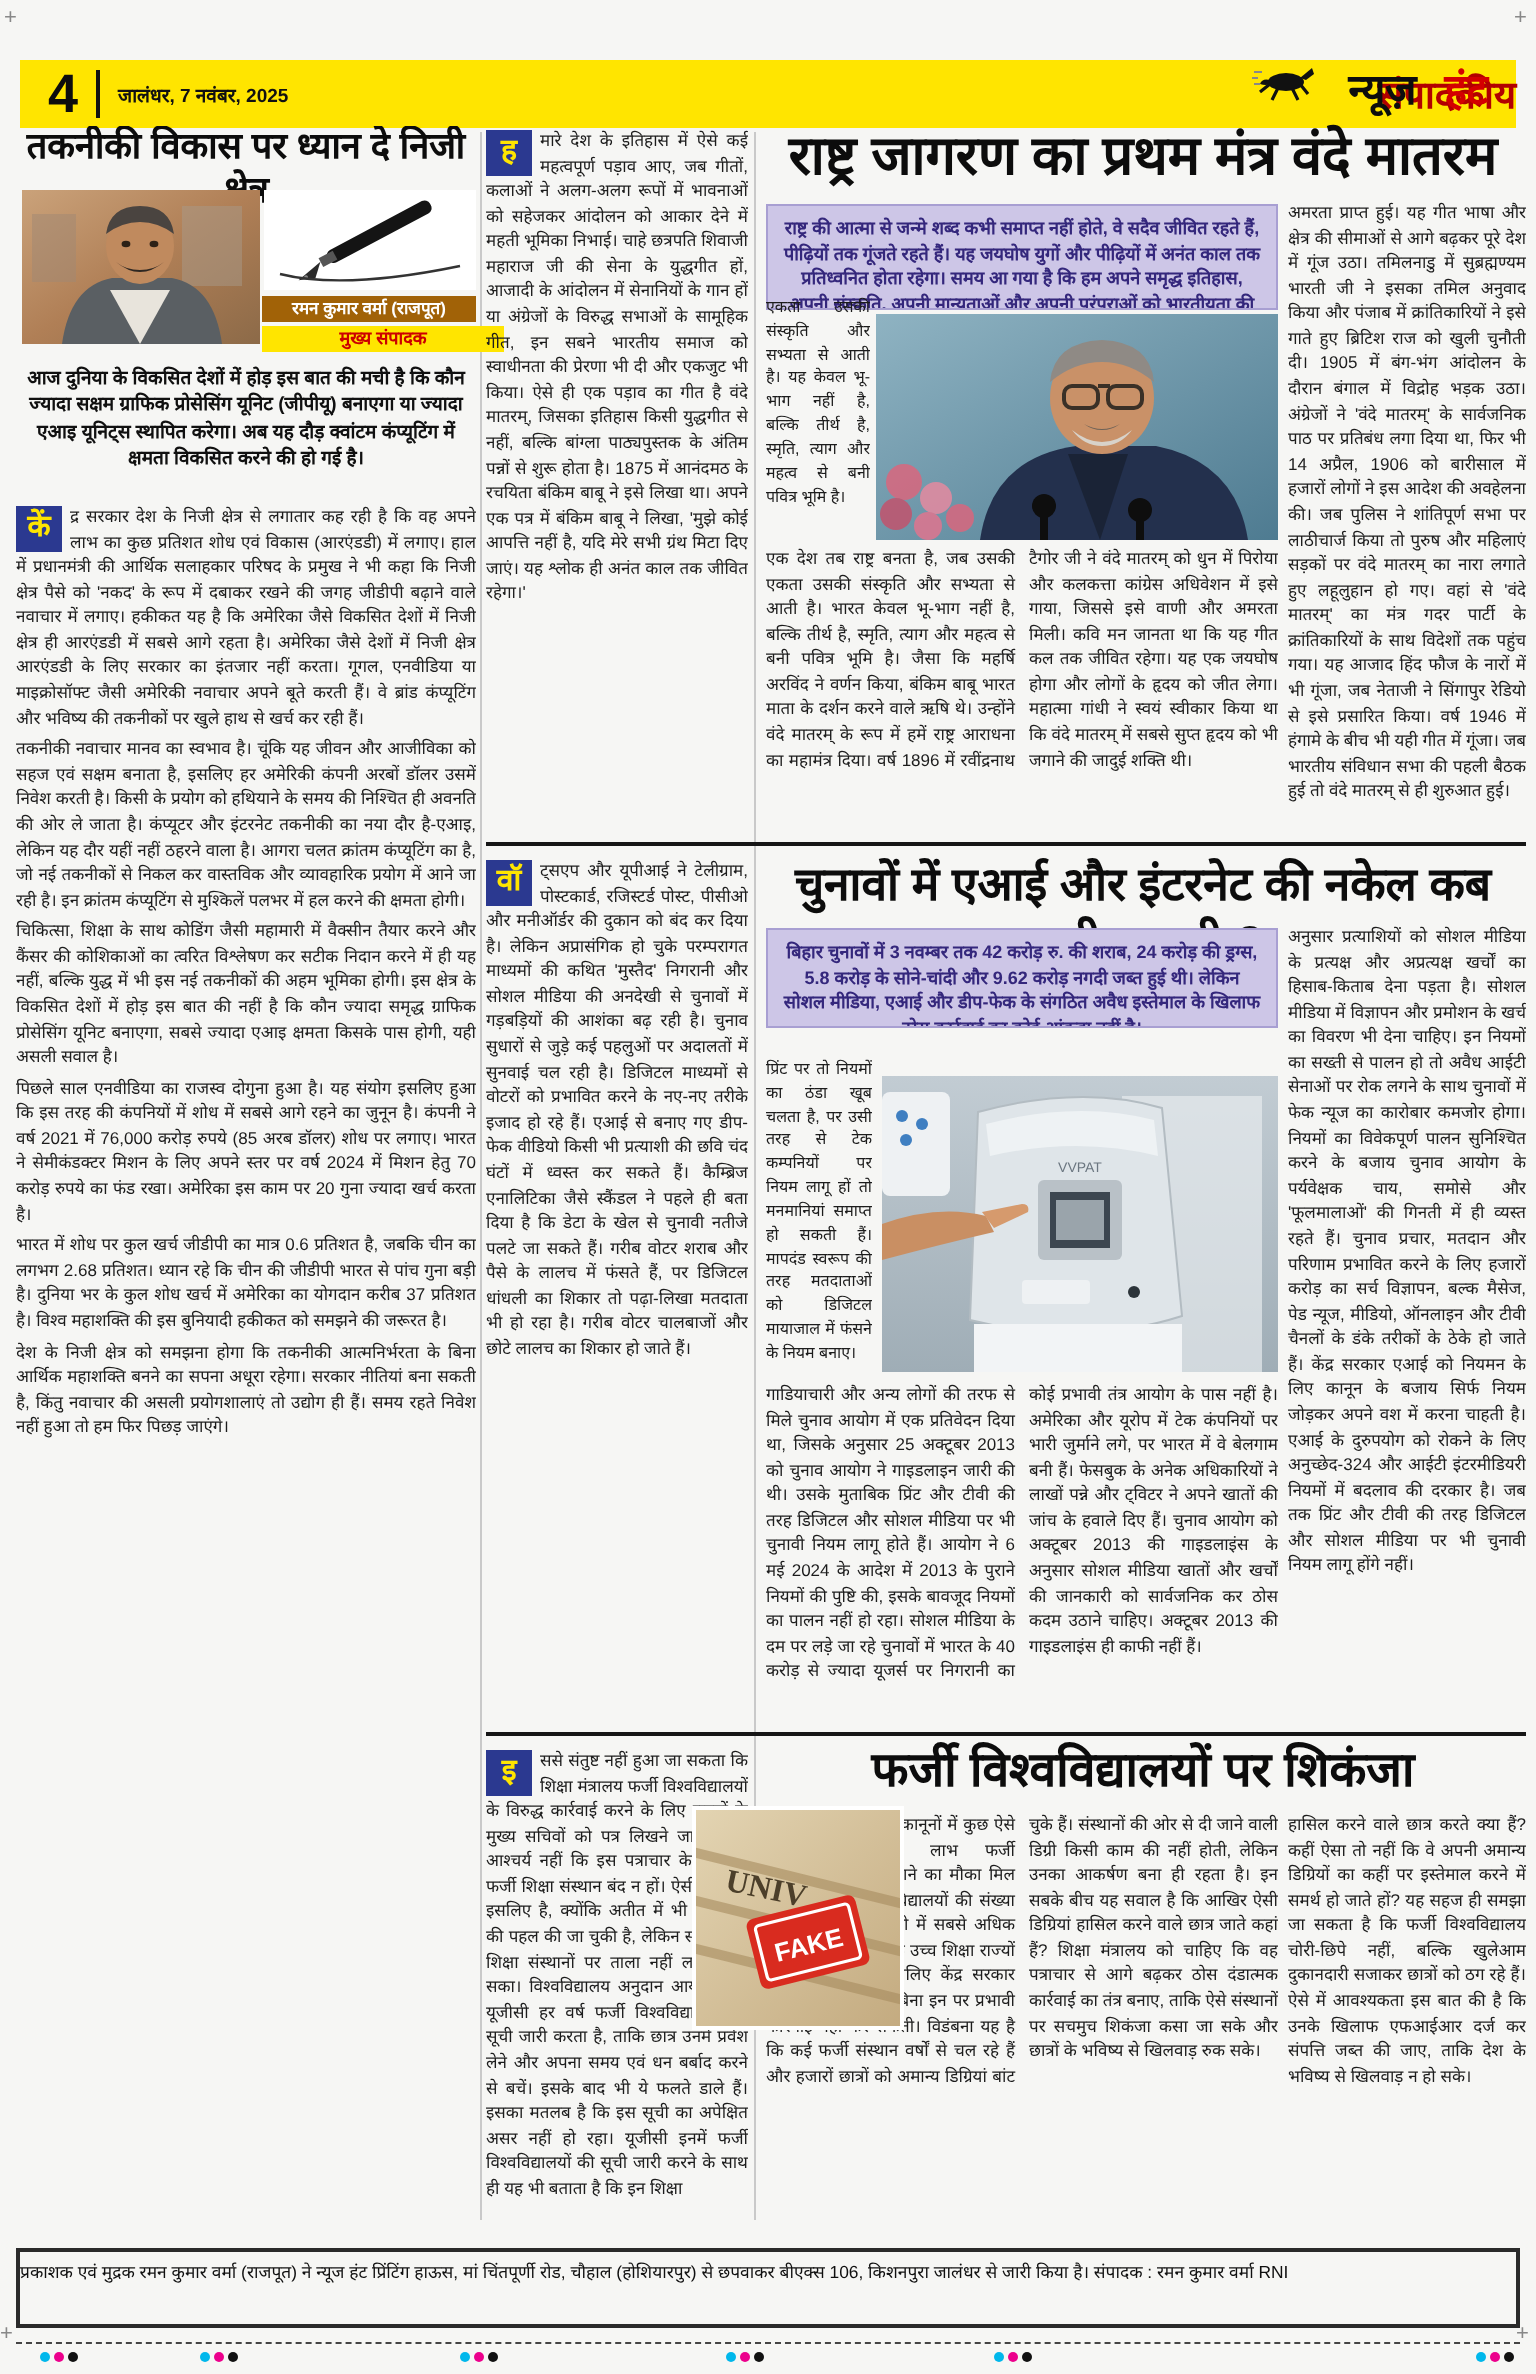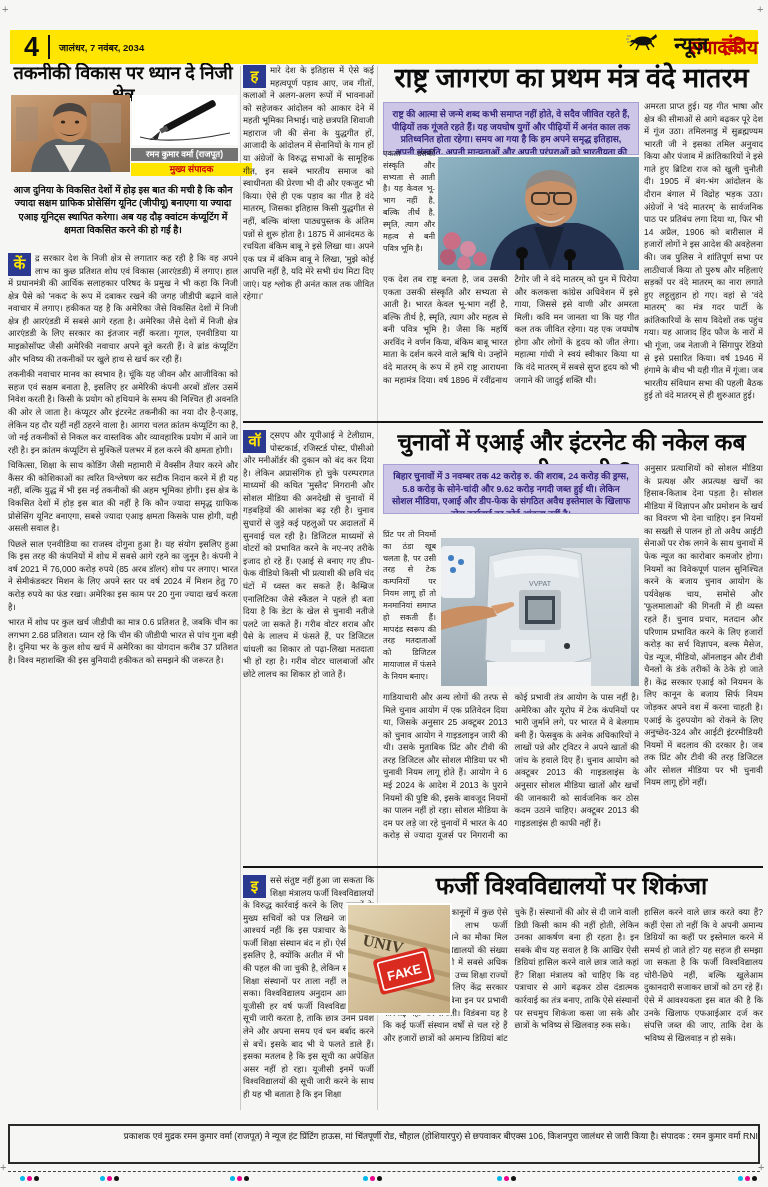--- a/index.html
+++ b/index.html
@@ -27,47 +27,47 @@
              font-weight:800; font-size:15px; display:flex; align-items:center;
              justify-content:center; margin:1px 4px 0 0; }
   .vrule { position:absolute; width:1px; background:#c9c9c9; }
   .hrule { position:absolute; height:2px; background:#161616; }
   .introbox { position:absolute; background:#cdc6e7; border:1px solid #a89fd2;
               font-size:9px; font-weight:700; color:#34277c; text-align:center;
               line-height:1.4; padding:5px 7px; overflow:hidden; }
   .headline { position:absolute; text-align:center; font-weight:800; color:#0c0c0c; overflow:hidden; }
 
   
-  .cap-blue { position:absolute; background:#737373; color:#fff; font-size:8.5px;
+  .cap-blue { position:absolute; background:#a16207; color:#fff; font-size:8.5px;
               font-weight:700; text-align:center; line-height:13px; height:13px; overflow:hidden; }
   .cap-yellow { position:absolute; background:#ffe500; color:#cc0000; font-size:9px;
                 font-weight:800; text-align:center; line-height:13px; height:13px; overflow:hidden; }
   .l-intro { position:absolute; font-size:9.5px; font-weight:700; text-align:center;
              line-height:1.4; color:#101010; overflow:hidden; }
 
   .photo { position:absolute; overflow:hidden; }
   .footer-box { position:absolute; left:8px; top:1124px; width:752px; height:40px;
-                border:2px solid #2a2a2a; text-align:right; font-size:8.7px;
+                border:2px solid #2a2a2a; text-align:left; font-size:8.7px;
                 line-height:1.55; padding-top:4px; color:#101010; overflow:hidden; }
   .dashline { position:absolute; left:8px; top:1171px; width:752px; border-top:1.5px dashed #444; }
   .dotgrp { position:absolute; top:1176px; display:flex; gap:2px; }
   .dot { width:5px; height:5px; border-radius:50%; display:inline-block; }
 </style>
 </head>
 <body>
 
 <div class="regmark" style="left:2px; top:4px;">+</div>
 <div class="regmark" style="left:757px; top:4px;">+</div>
 <div class="regmark" style="left:0px; top:1162px;">+</div>
 <div class="regmark" style="left:758px; top:1162px;">+</div>
 
 <div class="masthead">
   <span class="pagenum">4</span>
   <span class="head-div"></span>
-  <span class="head-date">जालंधर, 7 नवंबर, 2034</span>
+  <span class="head-date">जालंधर, 7 नवंबर, 2025</span>
   <span class="section-title">संपादकीय</span>
   <div class="logo-wrap">
     <svg width="34" height="24" viewBox="0 0 34 24">
       <g fill="#111">
         <ellipse cx="17" cy="11" rx="9" ry="4.5"></ellipse>
         <path d="M24 9 L30 4 L31 7 L27 10 Z"></path>
         <path d="M9 12 L4 16 M13 14 L10 20 M20 14 L23 20 M24 12 L28 17" stroke="#111" stroke-width="1.6"></path>
         <path d="M9 10 Q5 9 4 12 Q7 13 9 12 Z"></path>
       </g>
       <g stroke="#888" stroke-width="1">
@@ -123,20 +123,21 @@
 <div class="cap-yellow" style="left:131px; top:163px; width:121px;">मुख्य संपादक</div>
 
 <div class="l-intro" style="left:8px; top:183px; width:230px; height:68px;">आज दुनिया के विकसित देशों में होड़ इस बात की मची है कि कौन ज्यादा सक्षम ग्राफिक प्रोसेसिंग यूनिट (जीपीयू) बनाएगा या ज्यादा एआइ यूनिट्स स्थापित करेगा। अब यह दौड़ क्वांटम कंप्यूटिंग में क्षमता विकसित करने की हो गई है।</div>
 
 <div class="bodytxt" style="position:absolute; left:8px; top:252px; width:230px; height:858px;">
   <p><span class="dropcap">कें</span><span>द्र सरकार देश के निजी क्षेत्र से लगातार कह रही है कि वह अपने लाभ का कुछ प्रतिशत शोध एवं विकास (आरएंडडी) में लगाए। हाल में प्रधानमंत्री की आर्थिक सलाहकार परिषद के प्रमुख ने भी कहा कि निजी क्षेत्र पैसे को 'नकद' के रूप में दबाकर रखने की जगह जीडीपी बढ़ाने वाले नवाचार में लगाए। हकीकत यह है कि अमेरिका जैसे विकसित देशों में निजी क्षेत्र ही आरएंडडी में सबसे आगे रहता है। अमेरिका जैसे देशों में निजी क्षेत्र आरएंडडी के लिए सरकार का इंतजार नहीं करता। गूगल, एनवीडिया या माइक्रोसॉफ्ट जैसी अमेरिकी नवाचार अपने बूते करती हैं। वे ब्रांड कंप्यूटिंग और भविष्य की तकनीकों पर खुले हाथ से खर्च कर रही हैं।</span></p>
   <p>तकनीकी नवाचार मानव का स्वभाव है। चूंकि यह जीवन और आजीविका को सहज एवं सक्षम बनाता है, इसलिए हर अमेरिकी कंपनी अरबों डॉलर उसमें निवेश करती है। किसी के प्रयोग को हथियाने के समय की निश्चित ही अवनति की ओर ले जाता है। कंप्यूटर और इंटरनेट तकनीकी का नया दौर है-एआइ, लेकिन यह दौर यहीं नहीं ठहरने वाला है। आगरा चलत क्रांतम कंप्यूटिंग का है, जो नई तकनीकों से निकल कर वास्तविक और व्यावहारिक प्रयोग में आने जा रही है। इन क्रांतम कंप्यूटिंग से मुश्किलें पलभर में हल करने की क्षमता होगी।</p>
   <p>चिकित्सा, शिक्षा के साथ कोडिंग जैसी महामारी में वैक्सीन तैयार करने और कैंसर की कोशिकाओं का त्वरित विश्लेषण कर सटीक निदान करने में ही यह नहीं, बल्कि युद्ध में भी इस नई तकनीकों की अहम भूमिका होगी। इस क्षेत्र के विकसित देशों में होड़ इस बात की नहीं है कि कौन ज्यादा समृद्ध ग्राफिक प्रोसेसिंग यूनिट बनाएगा, सबसे ज्यादा एआइ क्षमता किसके पास होगी, यही असली सवाल है।</p>
   <p>पिछले साल एनवीडिया का राजस्व दोगुना हुआ है। यह संयोग इसलिए हुआ कि इस तरह की कंपनियों में शोध में सबसे आगे रहने का जुनून है। कंपनी ने वर्ष 2021 में 76,000 करोड़ रुपये (85 अरब डॉलर) शोध पर लगाए। भारत ने सेमीकंडक्टर मिशन के लिए अपने स्तर पर वर्ष 2024 में मिशन हेतु 70 करोड़ रुपये का फंड रखा। अमेरिका इस काम पर 20 गुना ज्यादा खर्च करता है।</p>
   <p>भारत में शोध पर कुल खर्च जीडीपी का मात्र 0.6 प्रतिशत है, जबकि चीन का लगभग 2.68 प्रतिशत। ध्यान रहे कि चीन की जीडीपी भारत से पांच गुना बड़ी है। दुनिया भर के कुल शोध खर्च में अमेरिका का योगदान करीब 37 प्रतिशत है। विश्व महाशक्ति की इस बुनियादी हकीकत को समझने की जरूरत है।</p>
+  <p>देश के निजी क्षेत्र को समझना होगा कि तकनीकी आत्मनिर्भरता के बिना आर्थिक महाशक्ति बनने का सपना अधूरा रहेगा। सरकार नीतियां बना सकती है, किंतु नवाचार की असली प्रयोगशालाएं तो उद्योग ही हैं। समय रहते निवेश नहीं हुआ तो हम फिर पिछड़ जाएंगे।</p>
 </div>
 
 <div class="headline" style="left:380px; top:62px; width:383px; font-size:27px; line-height:1.25;">राष्ट्र जागरण का प्रथम मंत्र वंदे मातरम</div>
 
 <div class="bodytxt" style="position:absolute; left:243px; top:64px; width:131px; height:355px;">
   <p><span class="dropcap">ह</span><span>मारे देश के इतिहास में ऐसे कई महत्वपूर्ण पड़ाव आए, जब गीतों, कलाओं ने अलग-अलग रूपों में भावनाओं को सहेजकर आंदोलन को आकार देने में महती भूमिका निभाई। चाहे छत्रपति शिवाजी महाराज जी की सेना के युद्धगीत हों, आजादी के आंदोलन में सेनानियों के गान हों या अंग्रेजों के विरुद्ध सभाओं के सामूहिक गीत, इन सबने भारतीय समाज को स्वाधीनता की प्रेरणा भी दी और एकजुट भी किया। ऐसे ही एक पड़ाव का गीत है वंदे मातरम्, जिसका इतिहास किसी युद्धगीत से नहीं, बल्कि बांग्ला पाठ्यपुस्तक के अंतिम पन्नों से शुरू होता है। 1875 में आनंदमठ के रचयिता बंकिम बाबू ने इसे लिखा था। अपने एक पत्र में बंकिम बाबू ने लिखा, 'मुझे कोई आपत्ति नहीं है, यदि मेरे सभी ग्रंथ मिटा दिए जाएं। यह श्लोक ही अनंत काल तक जीवित रहेगा।'</span></p>
 </div>
 
 <div class="introbox" style="left:383px; top:102px; width:256px; height:53px;">राष्ट्र की आत्मा से जन्मे शब्द कभी समाप्त नहीं होते, वे सदैव जीवित रहते हैं, पीढ़ियों तक गूंजते रहते हैं। यह जयघोष युगों और पीढ़ियों में अनंत काल तक प्रतिध्वनित होता रहेगा। समय आ गया है कि हम अपने समृद्ध इतिहास, अपनी संस्कृति, अपनी मान्यताओं और अपनी परंपराओं को भारतीयता की दृष्टि से देखें।</div>
 

